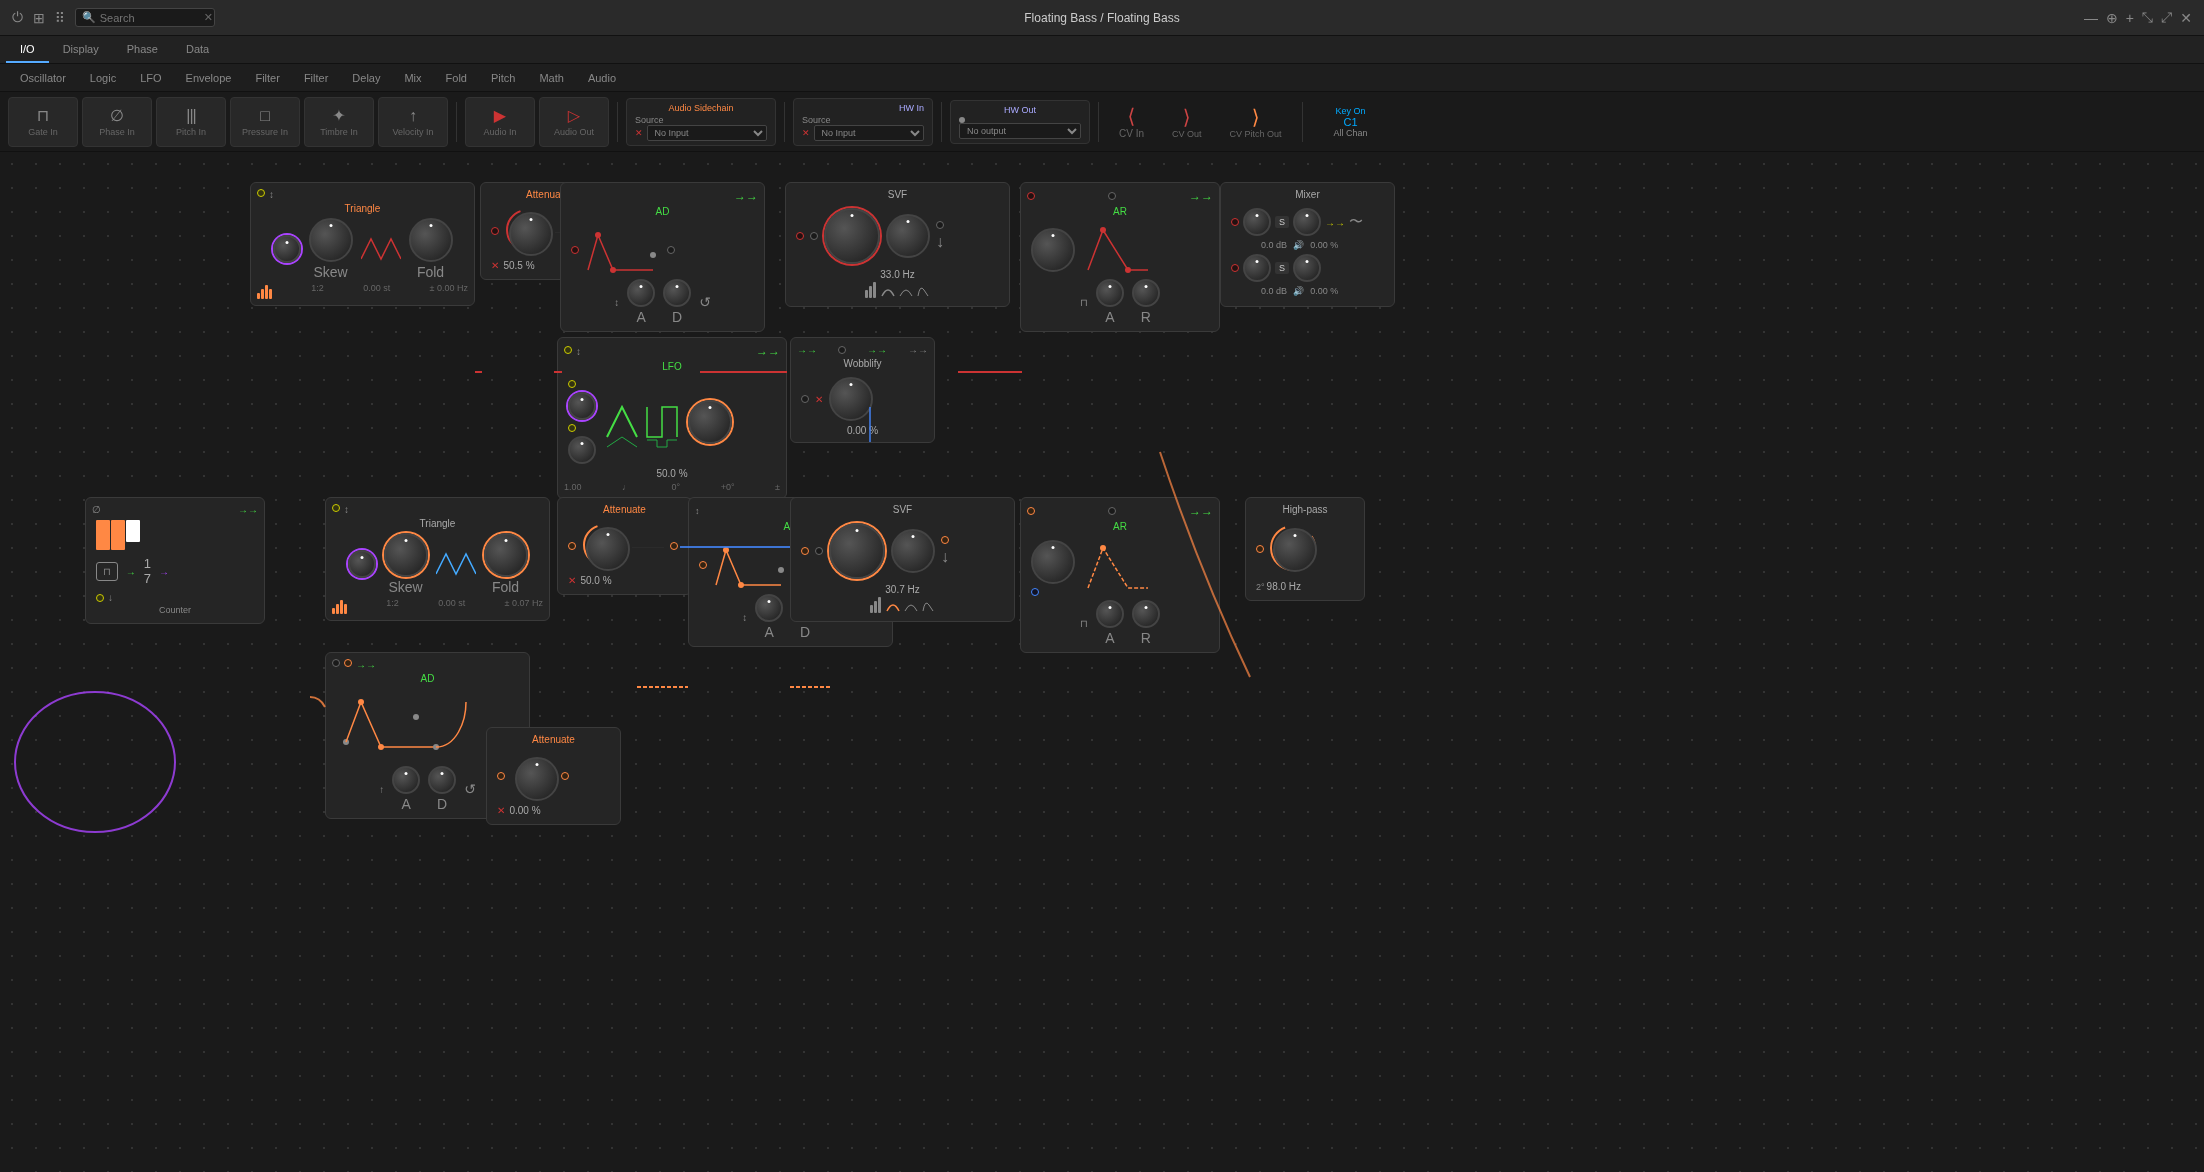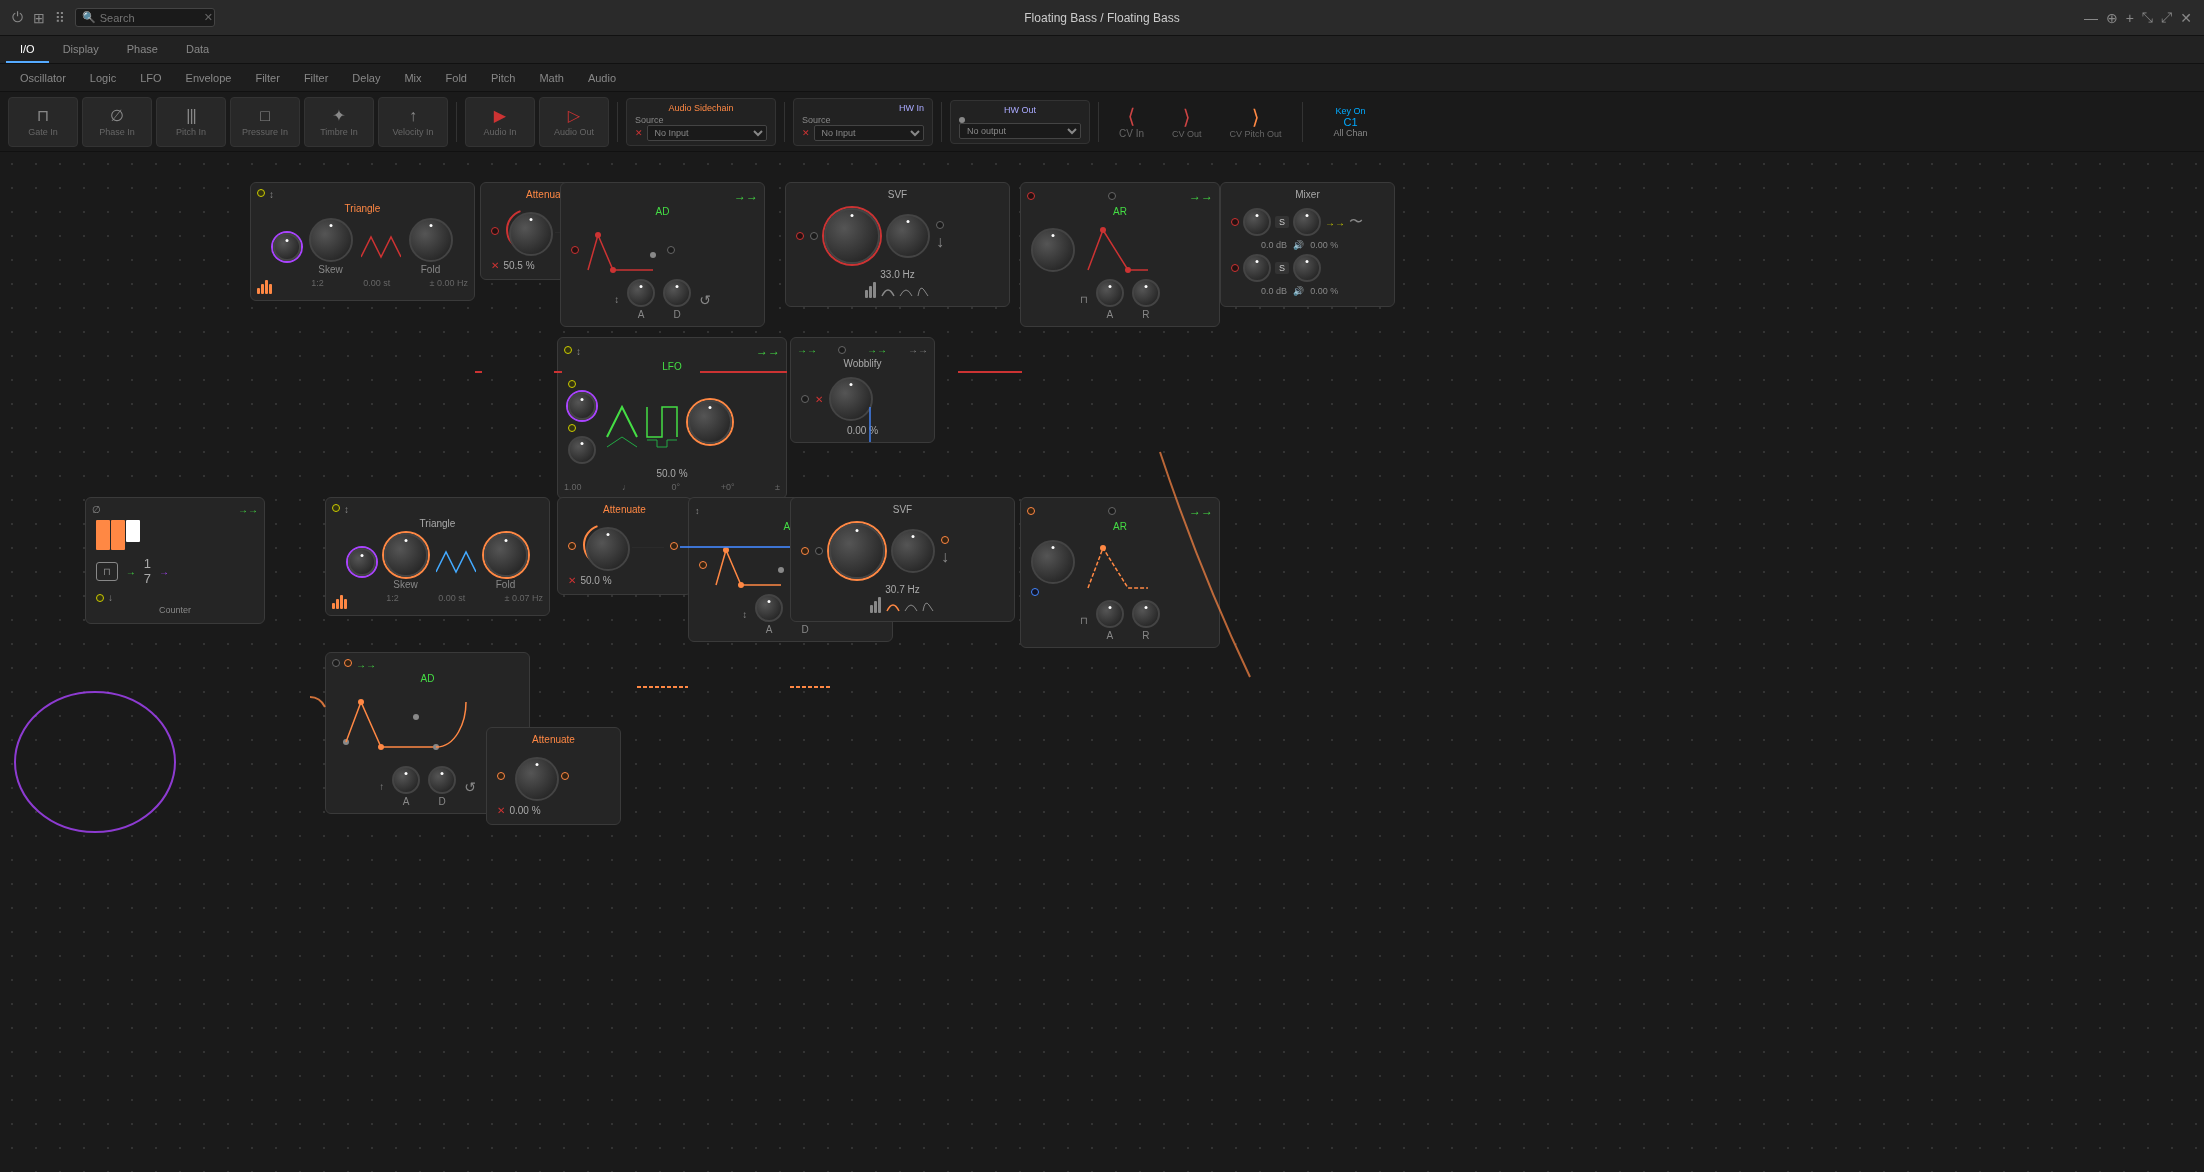--- a/index.html
+++ b/index.html
@@ -188,21 +188,21 @@
       text-align: center;
       font-size: 10px;
       color: #aaa;
       margin-bottom: 4px;
     }
     .module-title.green { color: #4d4; }
     .module-title.orange { color: #f84; }
 
     .knob-row { display: flex; align-items: center; justify-content: center; gap: 8px; }
     .knob-wrap { display: flex; flex-direction: column; align-items: center; gap: 2px; }
-    .knob-label { font-size: 10px; color: #888; }
+    .knob-label { font-size: 14px; color: #888; }
 
     
     .knob {
       width: 36px;
       height: 36px;
       border-radius: 50%;
       background: radial-gradient(circle at 35% 35%, #555, #1a1a1a);
       border: 2px solid #444;
       position: relative;
       display: flex;
@@ -969,20 +969,38 @@
       </div>
       <div class="knob-wrap">
         <div class="knob small">
           <div class="knob-dot"></div>
         </div>
         <span class="knob-label">R</span>
       </div>
     </div>
   </div>
 
+  <div class="module high-pass-module" style="left:1245px; top:345px; width:120px;">
+    <div class="module-title" style="color:#aaa;">High-pass</div>
+    <div style="display:flex;align-items:center;gap:4px;padding:4px;">
+      <span class="port orange"></span>
+      <div style="position:relative;">
+        <svg width="50" height="50">
+          <circle cx="25" cy="25" r="22" fill="none" stroke="#f84" stroke-width="2" stroke-dasharray="110 30" stroke-dashoffset="15"></circle>
+        </svg>
+        <div class="knob medium" style="position:absolute;top:5px;left:5px;">
+          <div class="knob-dot"></div>
+        </div>
+      </div>
+    </div>
+    <div style="display:flex;align-items:center;gap:2px;padding:2px 4px;">
+      <span style="font-size:9px;color:#888;">2°</span>
+      <span style="color:#aaa;font-size:10px;">98.0 Hz</span>
+    </div>
+  </div>
 
   <div class="module ad-module" style="left:325px; top:500px; width:205px;">
     <div class="module-header">
       <div style="display:flex;gap:4px;">
         <span class="port"></span>
         <span class="port orange"></span>
         <span style="color:#4d4;font-size:10px;">→→</span>
       </div>
     </div>
     <div class="module-title green">AD</div>

